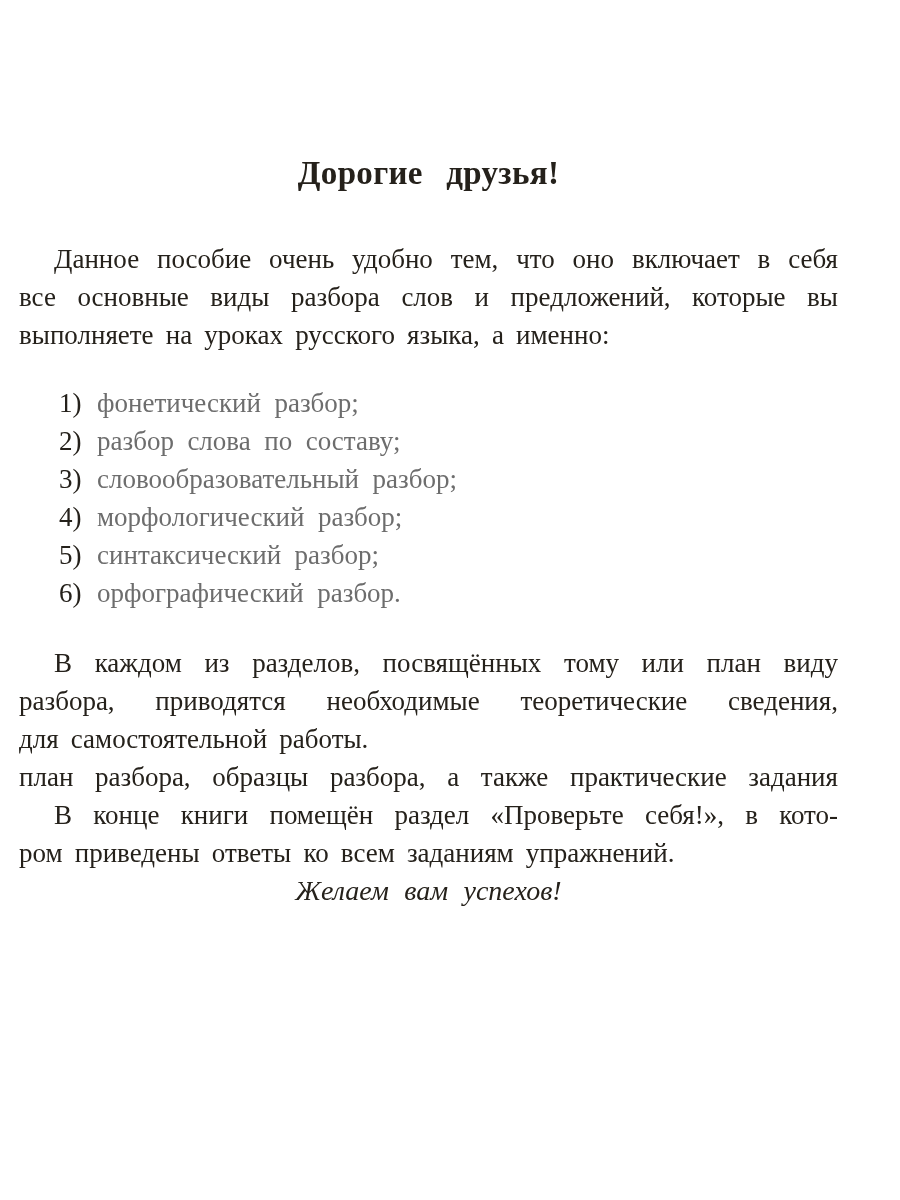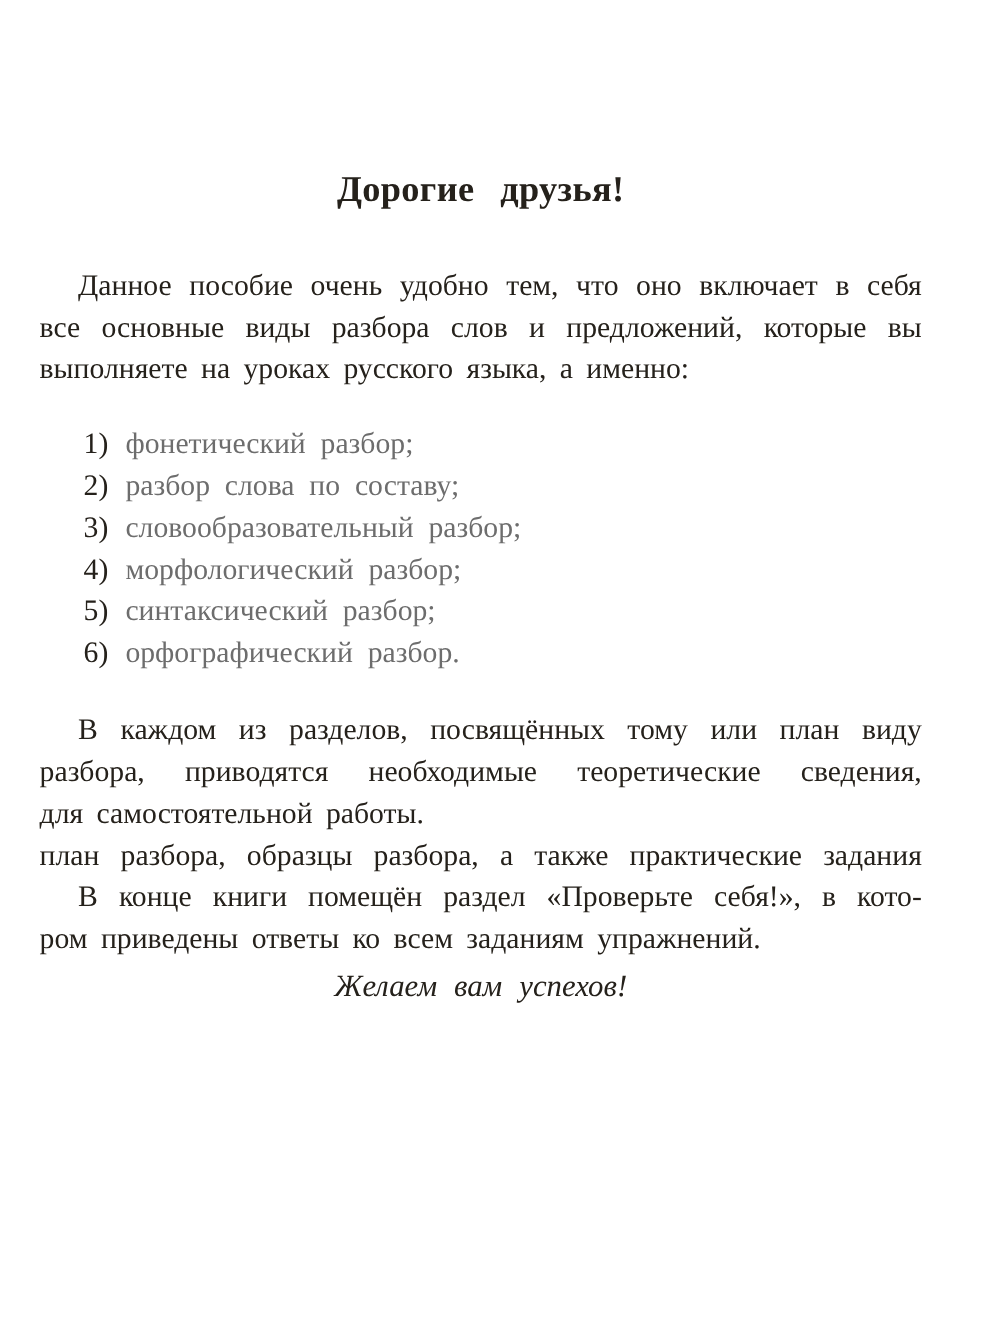--- a/index.html
+++ b/index.html
@@ -11,21 +11,21 @@
   body{
     width:900px;height:1200px;
     background:var(--bg);
     color:var(--ink);
     font-family:"Liberation Serif", serif;
     overflow:hidden;
   }
   .page{
     box-sizing:border-box;
     width:872px;height:1200px;
-    padding:152px 34px 0 36px;
+    padding:152px 34px 0 19px;
   }
   .title{
     text-align:center;
     font-weight:bold;
     font-size:33px;
     line-height:42px;
     word-spacing:0.45em;
     letter-spacing:0.01em;
   }
   .para{
@@ -56,21 +56,20 @@
     flex:0 0 38px;
     color:var(--ink);
   }
   .list-label{
     font-weight:normal;
     color:var(--gray);
     word-spacing:0.25em;
   }
   .p2{margin-top:32px;}
   .closing{
-    margin-top:6px;
     text-align:center;
     font-style:italic;
     font-size:28px;
     line-height:38px;
     word-spacing:0.3em;
   }
 </style>
 </head>
 <body>
 

